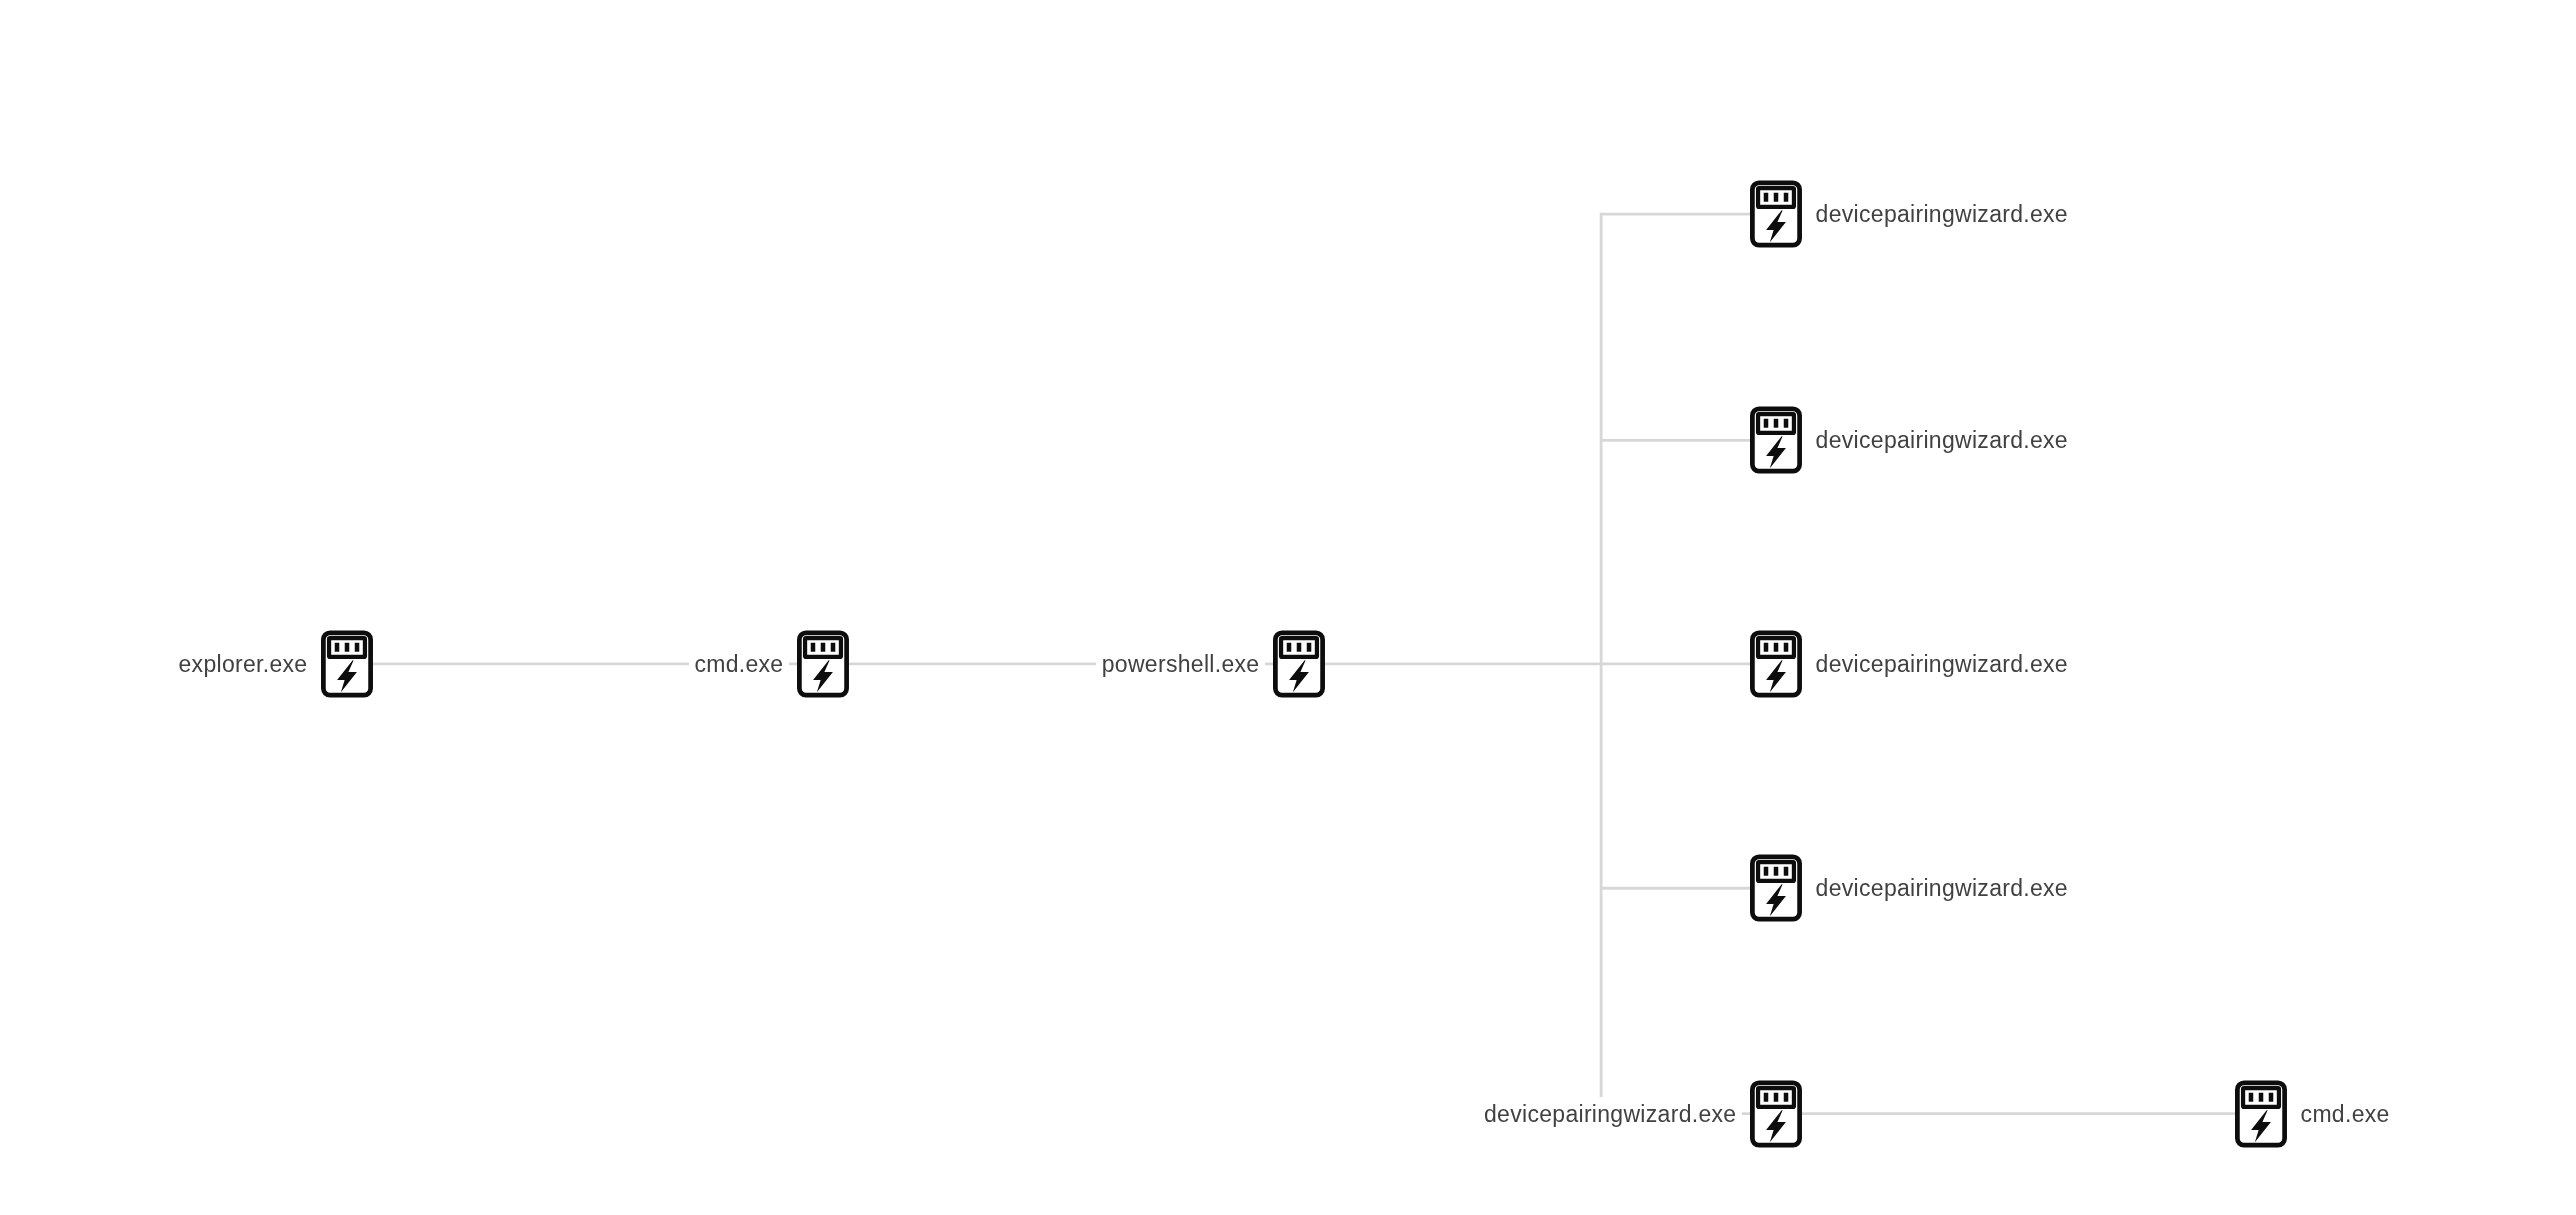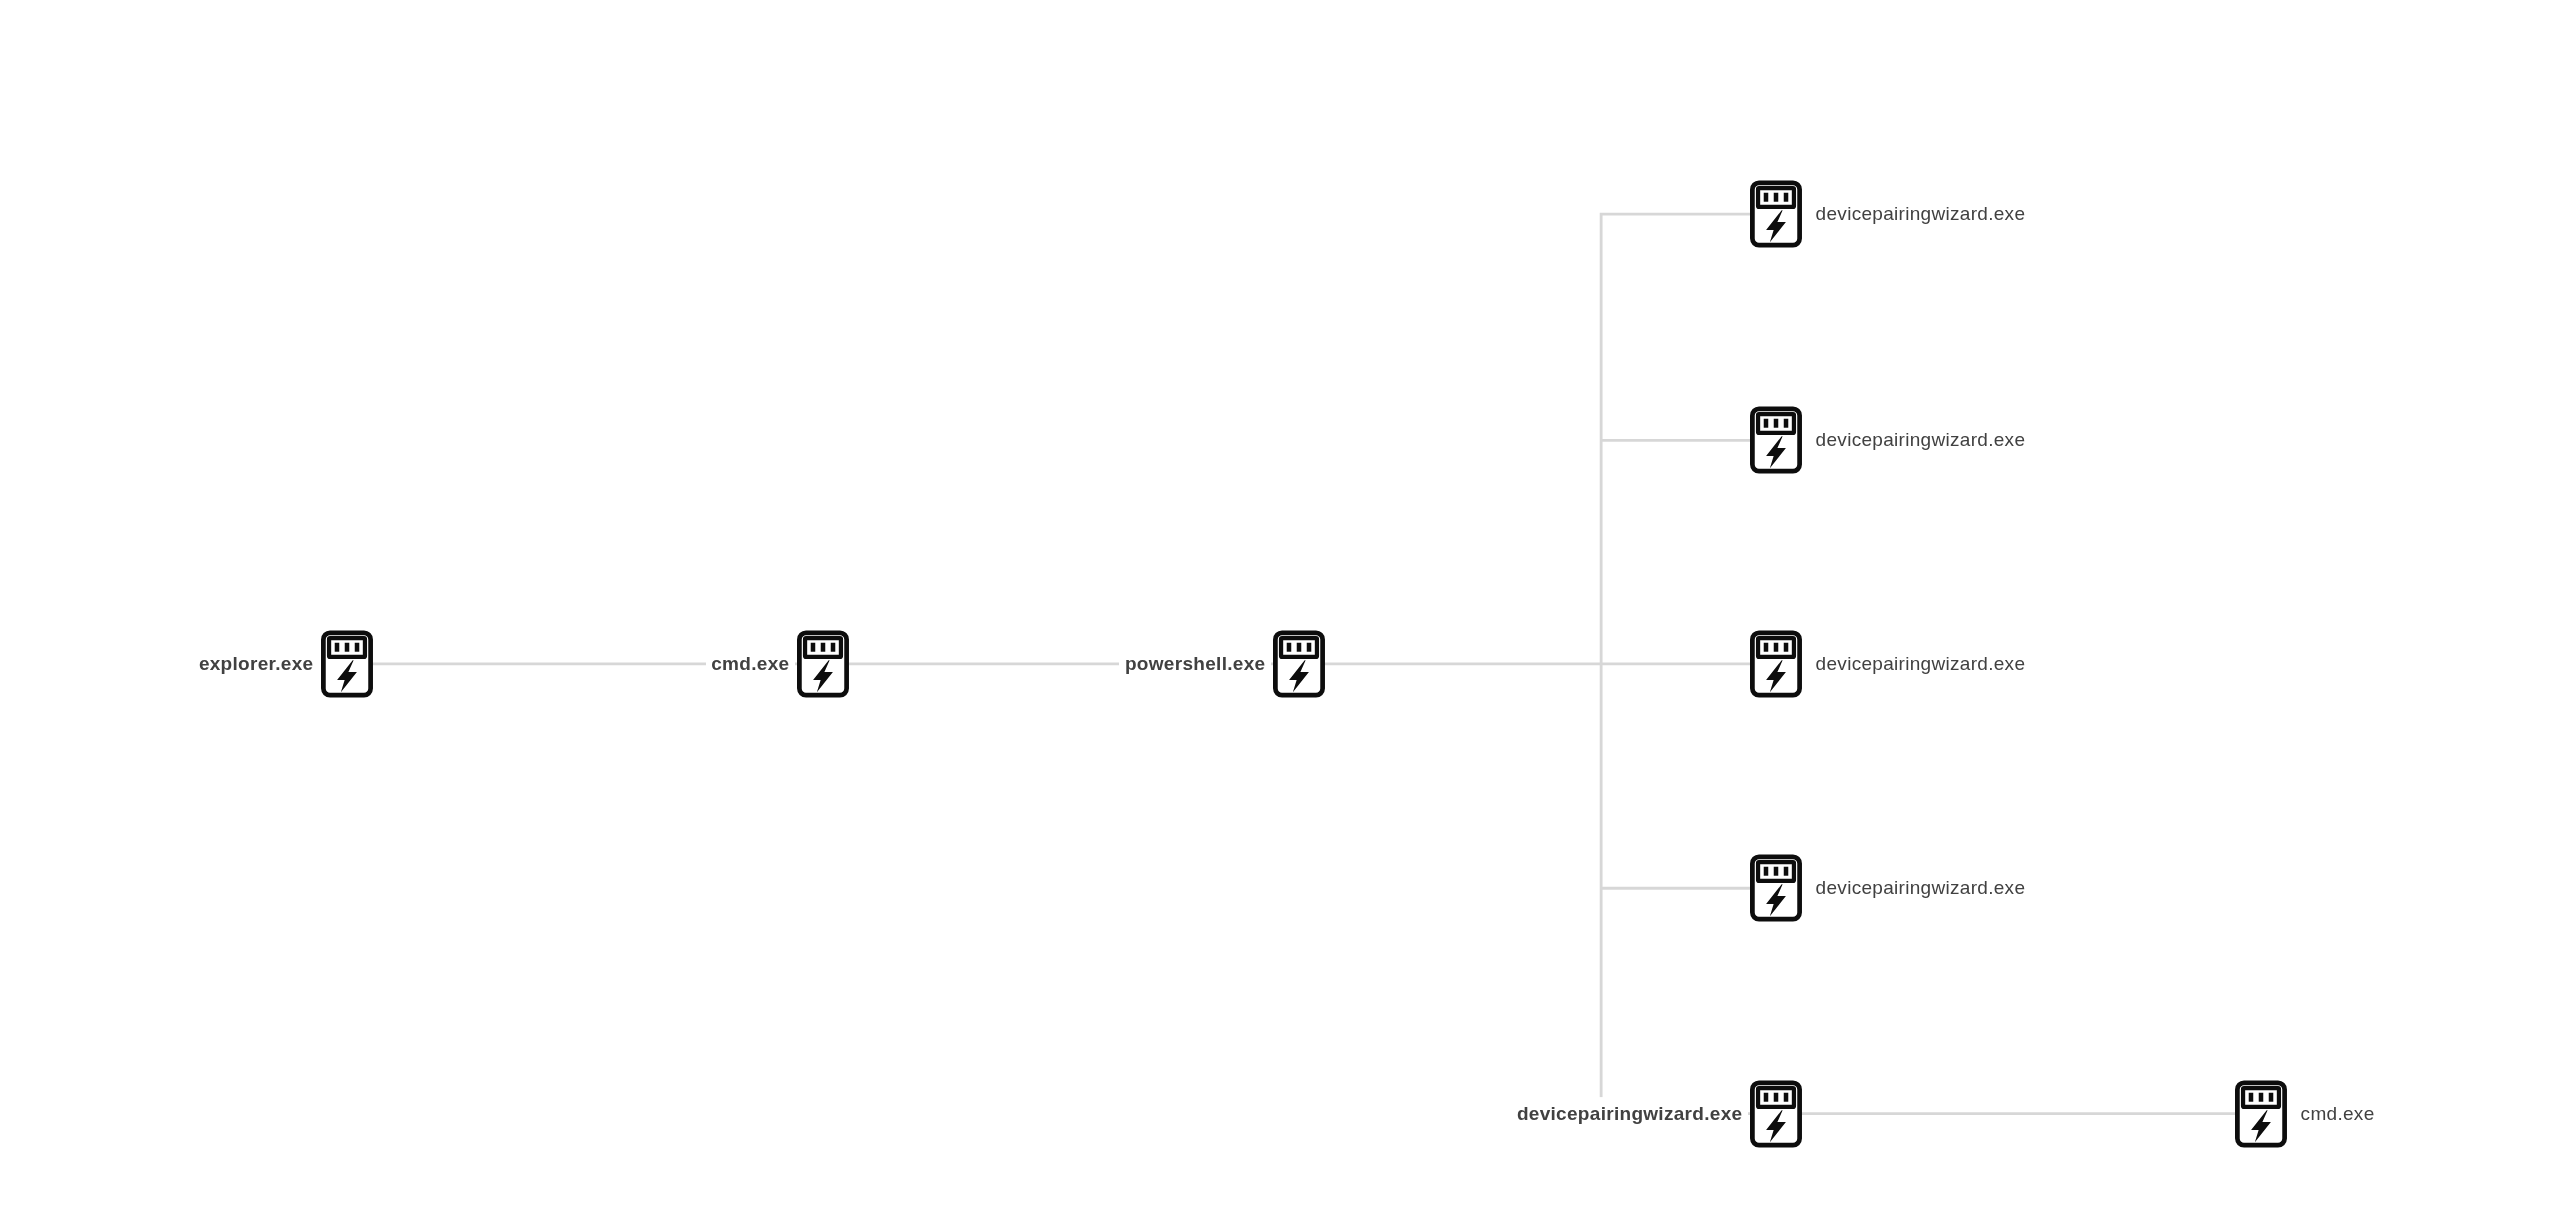--- a/index.html
+++ b/index.html
@@ -41,27 +41,27 @@
     display: block;
     width: 53px;
     height: 68px;
   }
   .node-label {
     position: absolute;
     top: 0;
     transform: translateY(-50%);
     white-space: nowrap;
     background: #ffffff;
-    font-size: 19px;
+    font-size: 23px;
     line-height: 30px;
     letter-spacing: 0.3px;
     padding: 1.9px 5.6px;
     color: var(--label-color, #414141);
   }
-  .label-left  { right: 28px; text-align: right; font-weight: bold; }
+  .label-left  { right: 34px; text-align: right; }
   .label-right { left: 34px;  text-align: left; }
 </style>
 </head>
 <body>
 
 <div id="canvas" style="width: 2576px; height: 1215px; background: rgb(255, 255, 255); --label-color: #414141;">
   <svg id="edges-layer" xmlns="http://www.w3.org/2000/svg" viewBox="0 0 2743 1294">
       <polyline points="369,707 876,707" fill="none" stroke="#d7d7d7" stroke-width="3" stroke-linecap="butt"></polyline>
       <polyline points="876,707 1383,707" fill="none" stroke="#d7d7d7" stroke-width="3" stroke-linecap="butt"></polyline>
       <polyline points="1383,707 1891,707" fill="none" stroke="#d7d7d7" stroke-width="3" stroke-linecap="butt"></polyline>

